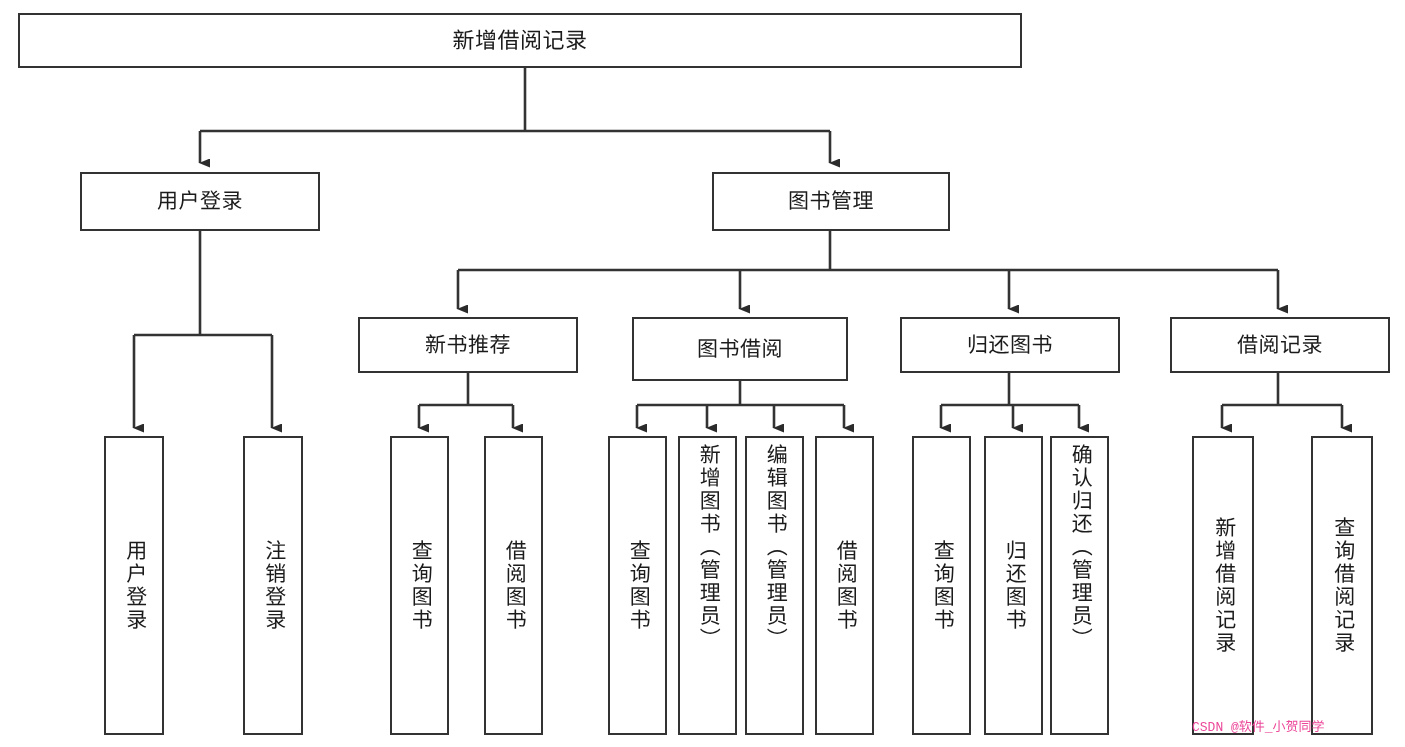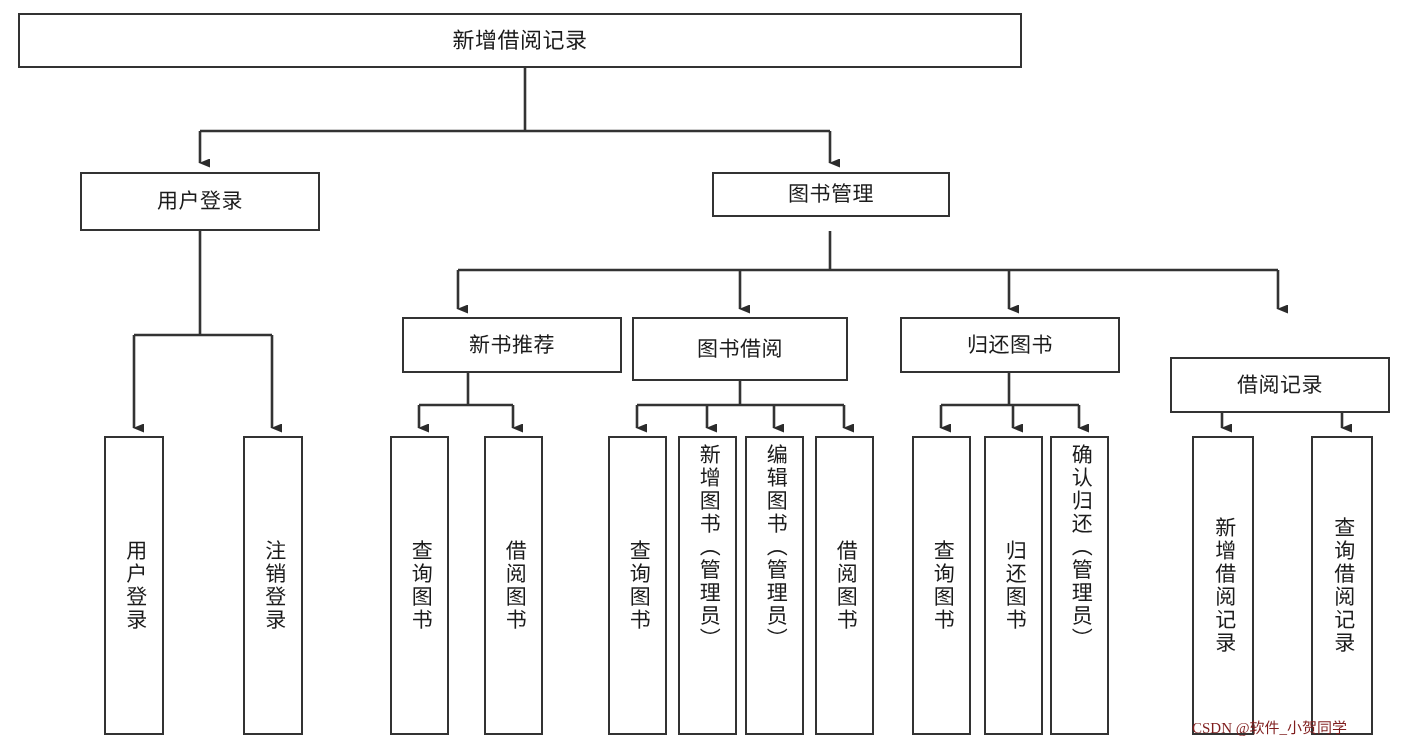--- a/index.html
+++ b/index.html
@@ -63,25 +63,25 @@
     font-size: 21px;
     line-height: 1.02;
     letter-spacing: 2px;
     white-space: nowrap;
   }
   .node.v-node.tall-text {
     align-items: flex-start;
   }
   .watermark {
     position: absolute;
-    color: #7f1d1d;
-    font-size: 15px;
+    color: #ec4899;
+    font-size: 13px;
     white-space: nowrap;
     z-index: 5;
-    font-family: Liberation Serif, serif;
+    font-family: Liberation Mono, monospace;
   }
 </style>
 </head>
 <body>
 
 <div id="diagram-root">
 
   <svg id="edge-layer" viewBox="0 0 1405 747" width="1405" height="747" xmlns="http://www.w3.org/2000/svg">
     <defs>
       <marker id="arrowhead" markerWidth="9" markerHeight="11" refX="4.5" refY="10" orient="auto" markerUnits="userSpaceOnUse">
@@ -133,37 +133,37 @@
   </svg>
 
   <div class="node h-node root" style="left:18px; top:13px; width:1004px; height:55px;">
     <span class="node-label">新增借阅记录</span>
   </div>
 
   <div class="node h-node" style="left:80px; top:172px; width:240px; height:59px;">
     <span class="node-label">用户登录</span>
   </div>
 
-  <div class="node h-node" style="left:712px; top:172px; width:238px; height:45px;">
+  <div class="node h-node" style="left:712px; top:172px; width:238px; height:59px;">
     <span class="node-label">图书管理</span>
   </div>
 
-  <div class="node h-node" style="left:358px; top:317px; width:220px; height:56px;margin-left:44px;">
+  <div class="node h-node" style="left:358px; top:317px; width:220px; height:56px;">
     <span class="node-label">新书推荐</span>
   </div>
 
   <div class="node h-node" style="left:632px; top:317px; width:216px; height:64px;">
     <span class="node-label">图书借阅</span>
   </div>
 
   <div class="node h-node" style="left:900px; top:317px; width:220px; height:56px;">
     <span class="node-label">归还图书</span>
   </div>
 
-  <div class="node h-node" style="left:1170px; top:317px; width:220px; height:56px;margin-top:40px;">
+  <div class="node h-node" style="left:1170px; top:317px; width:220px; height:56px;">
     <span class="node-label">借阅记录</span>
   </div>
 
   <div class="node v-node" style="left:104px; top:436px; width:60px; height:299px;">
     <span class="node-label">用户登录</span>
   </div>
 
   <div class="node v-node" style="left:243px; top:436px; width:60px; height:299px;">
     <span class="node-label">注销登录</span>
   </div>

